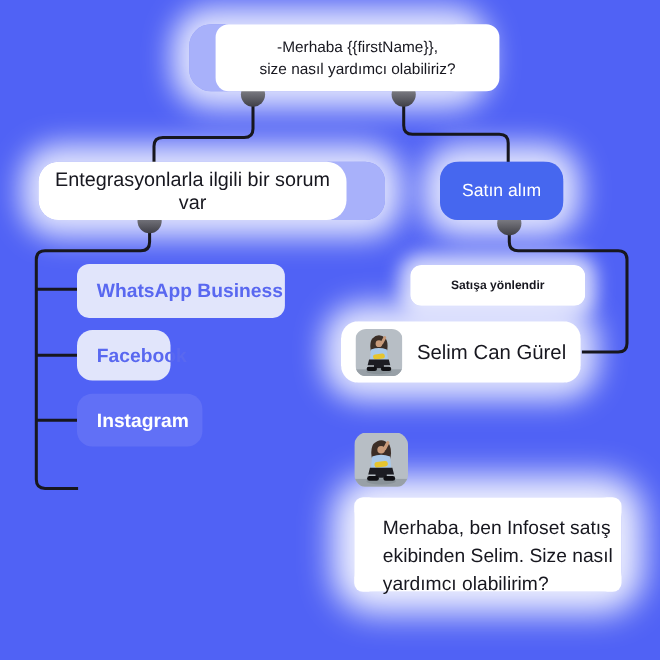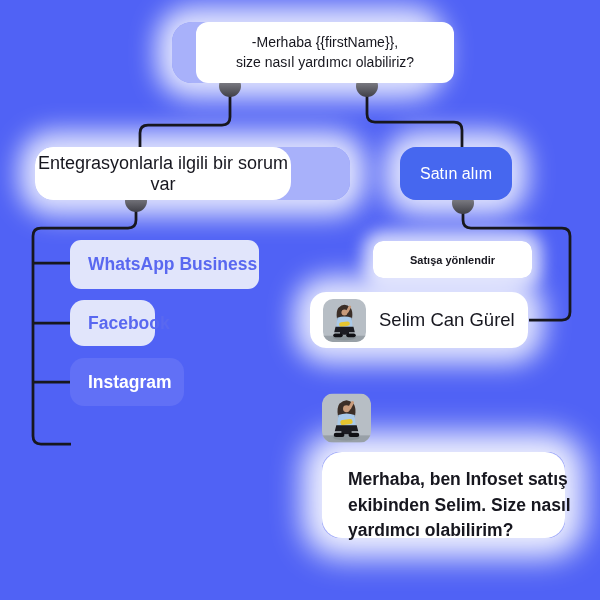--- a/index.html
+++ b/index.html
@@ -20,21 +20,21 @@
   .h-agent{left:310px;top:292px;width:218px;height:56px;}
   .h-bubble{left:322px;top:452px;width:243px;height:86px;}
   
   .connectors{position:absolute;left:0;top:0;z-index:1;}
   
   .node{position:absolute;z-index:2;background:var(--node-white,#fff);
         color:var(--text-dark,#17171F);display:flex;align-items:center;justify-content:center;
         box-sizing:border-box;text-align:center;}
   .root{left:172px;top:22px;width:258px;height:61px;border-radius:12px;
         flex-direction:column;font-size:14px;font-weight:500;line-height:1.42;margin-left:24px;}
-  .left-q{left:35px;top:147px;width:256px;height:53px;border-radius:18px;
+  .left-q{left:35px;top:147px;width:280px;height:53px;border-radius:18px;
         font-size:18px;font-weight:500;}
   .buy{left:400px;top:147px;width:112px;height:53px;border-radius:16px;
         background:var(--primary-button,#4667EF);color:#fff;font-size:16px;font-weight:500;}
   .chip{position:absolute;z-index:2;left:70px;display:flex;align-items:center;
         padding-left:18px;box-sizing:border-box;border-radius:14px;
         background:var(--channel-chip-bg,#E1E5FB);color:var(--channel-chip-text,#5968F0);
         font-weight:600;font-size:17.5px;}
   .chip.c0{top:240px;width:189px;height:49px;border-radius:11px;}
   .chip.c1{top:300px;width:85px;height:46px;}
   .chip.c2{top:358px;width:114px;height:48px;
@@ -42,23 +42,23 @@
   .chip.c3{top:418px;width:203px;height:50px;}
   .action{left:373px;top:241px;width:159px;height:37px;border-radius:10px;
         font-size:11px;font-weight:700;}
   .agent{left:310px;top:292px;width:218px;height:56px;border-radius:16px;
         justify-content:flex-start;padding-left:13px;gap:13px;font-size:18.5px;font-weight:500;}
   .avatar{width:43px;height:43px;border-radius:10px;overflow:hidden;flex:0 0 auto;}
   .avatar svg{display:block;width:100%;height:100%;}
   .avatar-floating{position:absolute;left:322px;top:393px;width:49px;height:50px;
         border-radius:12px;overflow:hidden;z-index:2;}
   .avatar-floating svg{display:block;width:100%;height:100%;}
-  .bubble{left:322px;top:452px;width:243px;height:86px;border-radius:20px;
+  .bubble{left:322px;top:452px;width:243px;height:86px;border-radius:8px;
         flex-direction:column;align-items:flex-start;justify-content:flex-start;
-        padding:15px 0 0 26px;text-align:left;font-size:17.5px;font-weight:700;line-height:1.47;}
+        padding:15px 0 0 26px;text-align:left;font-size:17.5px;font-weight:400;line-height:1.47;}
   .ln{display:block;white-space:nowrap;}
 </style>
 </head>
 <body>
 
 <svg width="0" height="0" style="position:absolute" aria-hidden="true">
   <defs>
     <symbol id="agent-photo" viewBox="0 0 48 48" preserveAspectRatio="xMidYMid slice">
       <rect width="48" height="48" fill="#b7bec5"></rect>
       <rect y="41" width="48" height="7" fill="#98a0a7"></rect>

